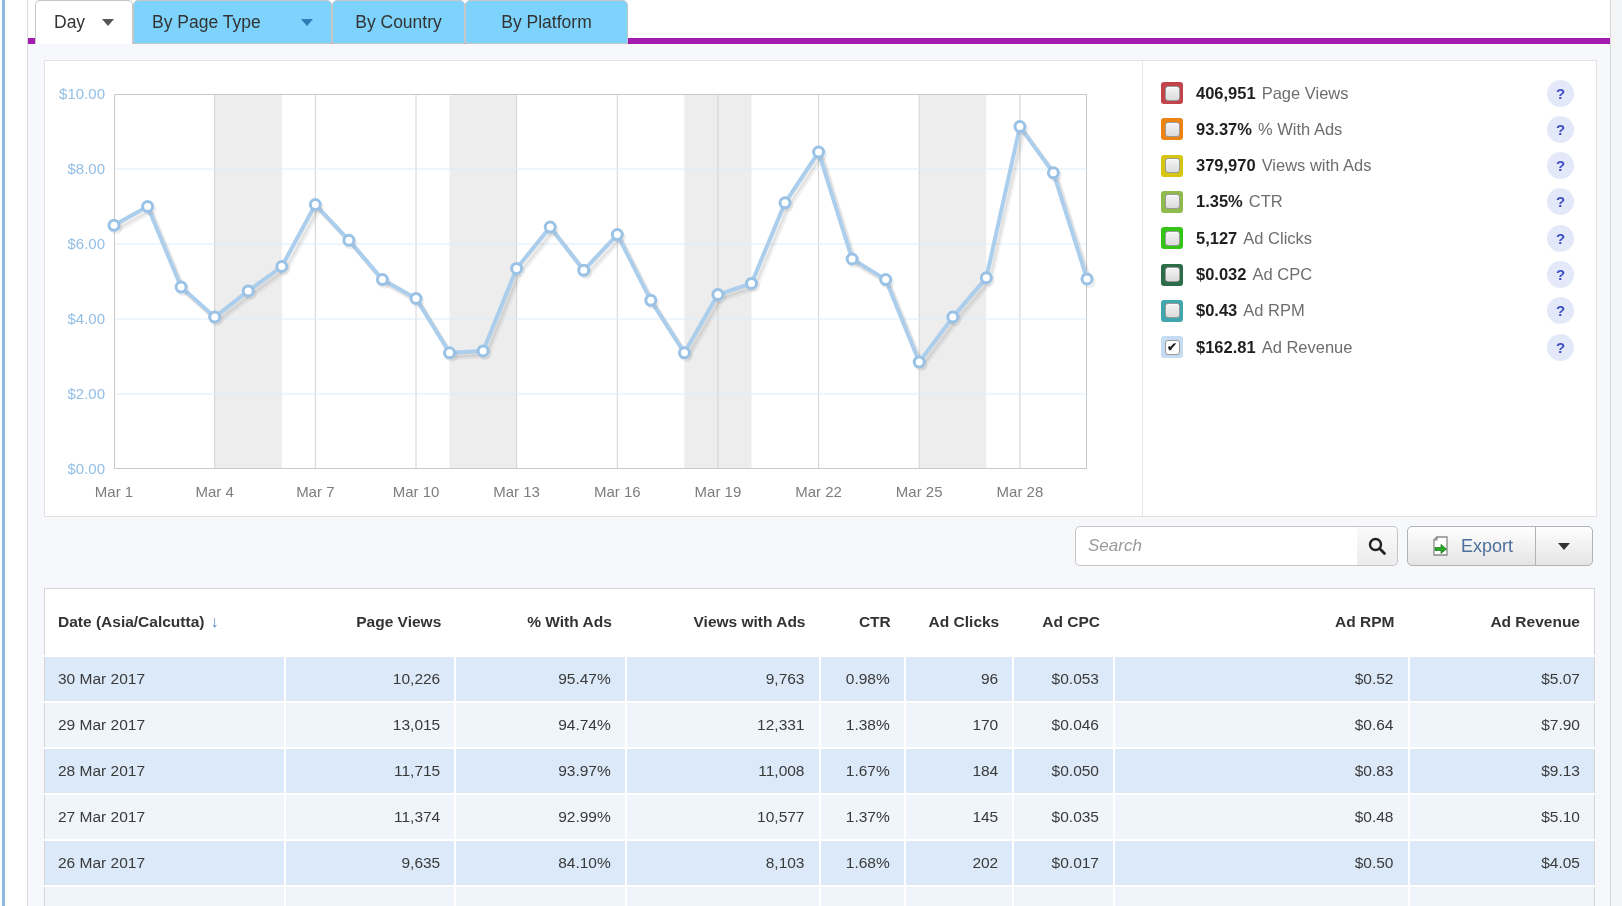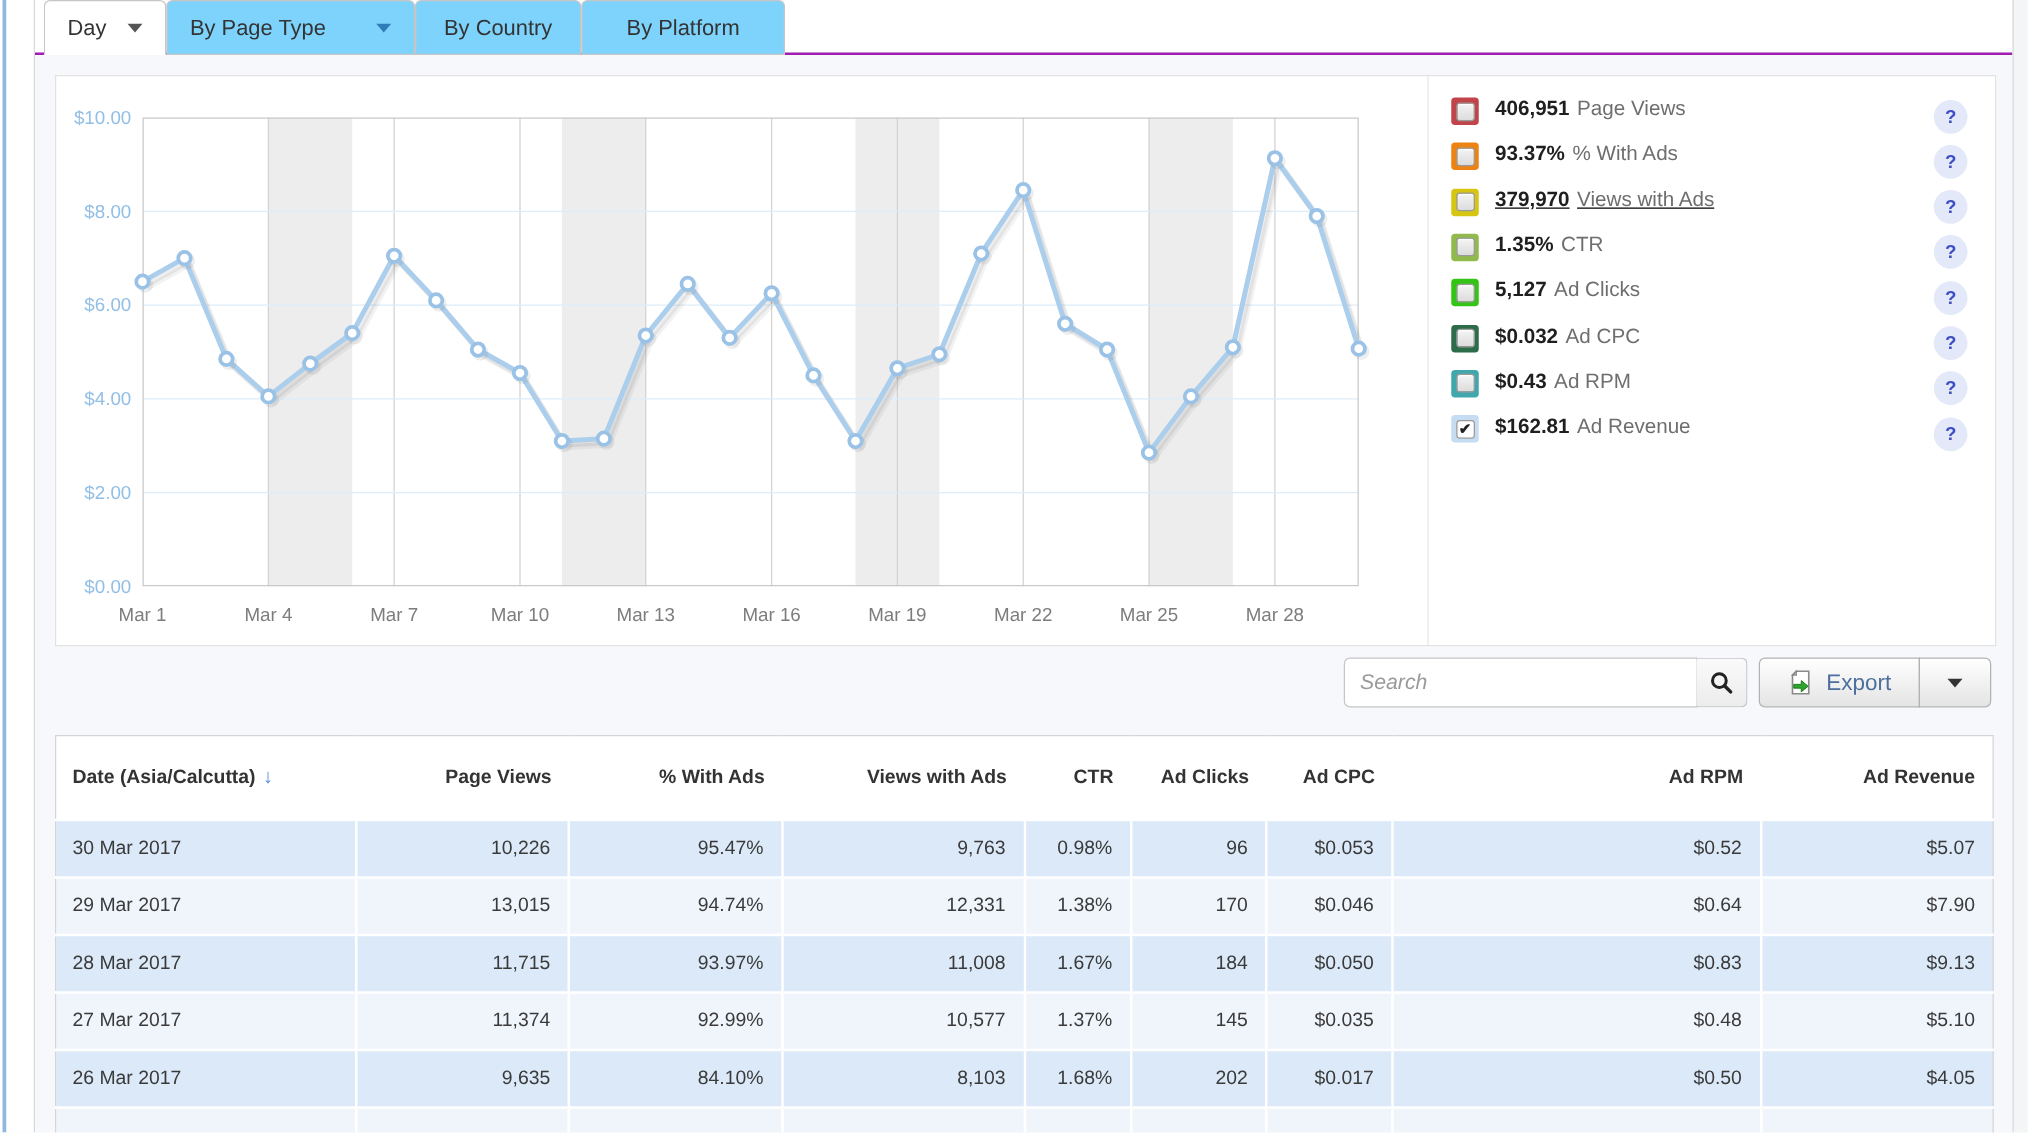--- a/index.html
+++ b/index.html
@@ -10,40 +10,40 @@
   }
   
   #left-accent{position:absolute;left:2px;top:0;width:3px;height:906px;background:#8fb9e0;}
   #left-divider{position:absolute;left:27px;top:0;width:1px;height:906px;background:#d9d9d9;}
   #content-bg{position:absolute;left:28px;top:44px;width:1582px;height:862px;background:#f6f8fb;}
   #tabbar-bg{position:absolute;left:28px;top:0;width:1582px;height:44px;background:#ffffff;}
   
   #scroll-strip{position:absolute;left:1610px;top:0;width:12px;height:906px;background:#f4f5f7;border-left:1px solid #d8d8d8;}
 
   
-  #tab-bar{position:absolute;left:28px;top:0;width:1582px;height:44px;border-bottom:2px solid #a21caf;box-sizing:border-box;}
+  #tab-bar{position:absolute;left:28px;top:0;width:1582px;height:44px;border-bottom:6px solid #a21caf;box-sizing:border-box;}
   .tab{position:absolute;top:0;height:44px;box-sizing:border-box;display:flex;align-items:center;
        justify-content:space-between;padding:0 18px;font-size:17.5px;color:#333;
        border:1px solid #c6c6c6;border-radius:5px 5px 0 0;background:#7dd3fc;cursor:pointer;z-index:1;}
   .tab.active{background:#ffffff;border-bottom:1px solid #ffffff;z-index:3;}
   .tab .caret{width:0;height:0;border-left:6px solid transparent;border-right:6px solid transparent;
        border-top:7px solid #555;margin-left:16px;}
   .tab .caret.blue{border-top-color:#2f7cb9;}
 
   
   #chart-panel{position:absolute;left:44px;top:60px;width:1553px;height:457px;background:#ffffff;
        border:1px solid #e2e2e2;box-sizing:border-box;}
   #chart-holder{position:absolute;left:0;top:0;width:1097px;height:455px;}
   #legend-divider{position:absolute;left:1097px;top:0;width:1px;height:455px;background:#e6e6e6;}
   svg text{font-family:"Liberation Sans",sans-serif;}
   .ytick{fill:#92bfe6;font-size:15px;}
   .xtick{fill:#7d7d7d;font-size:15px;}
 
   
-  .legend-row{position:absolute;left:1116px;height:30px;display:flex;align-items:flex-start;}
+  .legend-row{position:absolute;left:1116px;height:30px;display:flex;align-items:center;}
   .swatch{width:22px;height:22px;border-radius:3px;display:inline-flex;align-items:center;justify-content:center;
       margin-right:13px;cursor:pointer;}
   .swatch .cb{width:13px;height:13px;background:#e9e9e9;border:1px solid #9a9a9a;border-radius:3px;
       box-shadow:inset 0 1px 1px rgba(255,255,255,.9);display:flex;align-items:center;justify-content:center;
       font-size:12px;line-height:12px;color:#222;background:linear-gradient(#f4f4f4,#dcdcdc);}
   .swatch .cb.checked{background:#fdfdfd;font-weight:bold;}
   .legend-val{font-weight:bold;font-size:16.5px;color:#1f1f1f;margin-right:6px;}
   .legend-lbl{font-size:16.5px;color:#6e6e6e;}
   .help-circle{position:absolute;left:1502px;width:27px;height:27px;border-radius:50%;background:#e3e9f8;
       color:#3e4fc5;font-size:15px;font-weight:bold;display:flex;align-items:center;justify-content:center;cursor:pointer;}
@@ -214,21 +214,21 @@
     </div>
     <div class="help-circle" style="top: 18.5px;">?</div>
     <div class="legend-row" style="top: 53.3px;">
       <span class="swatch" style="background: rgb(236, 131, 19);">
         <span class="cb"></span>
       </span>
       <span class="legend-val">93.37%</span>
       <span class="legend-lbl">% With Ads</span>
     </div>
     <div class="help-circle" style="top: 54.8px;">?</div>
-    <div class="legend-row" style="top: 89.6px; text-decoration: underline;">
+    <div class="legend-row" style="top: 89.6px;">
       <span class="swatch" style="background: rgb(214, 198, 17);">
         <span class="cb"></span>
       </span>
       <span class="legend-val">379,970</span>
       <span class="legend-lbl">Views with Ads</span>
     </div>
     <div class="help-circle" style="top: 91.1px;">?</div>
     <div class="legend-row" style="top: 125.9px;">
       <span class="swatch" style="background: rgb(144, 186, 76);">
         <span class="cb"></span>

